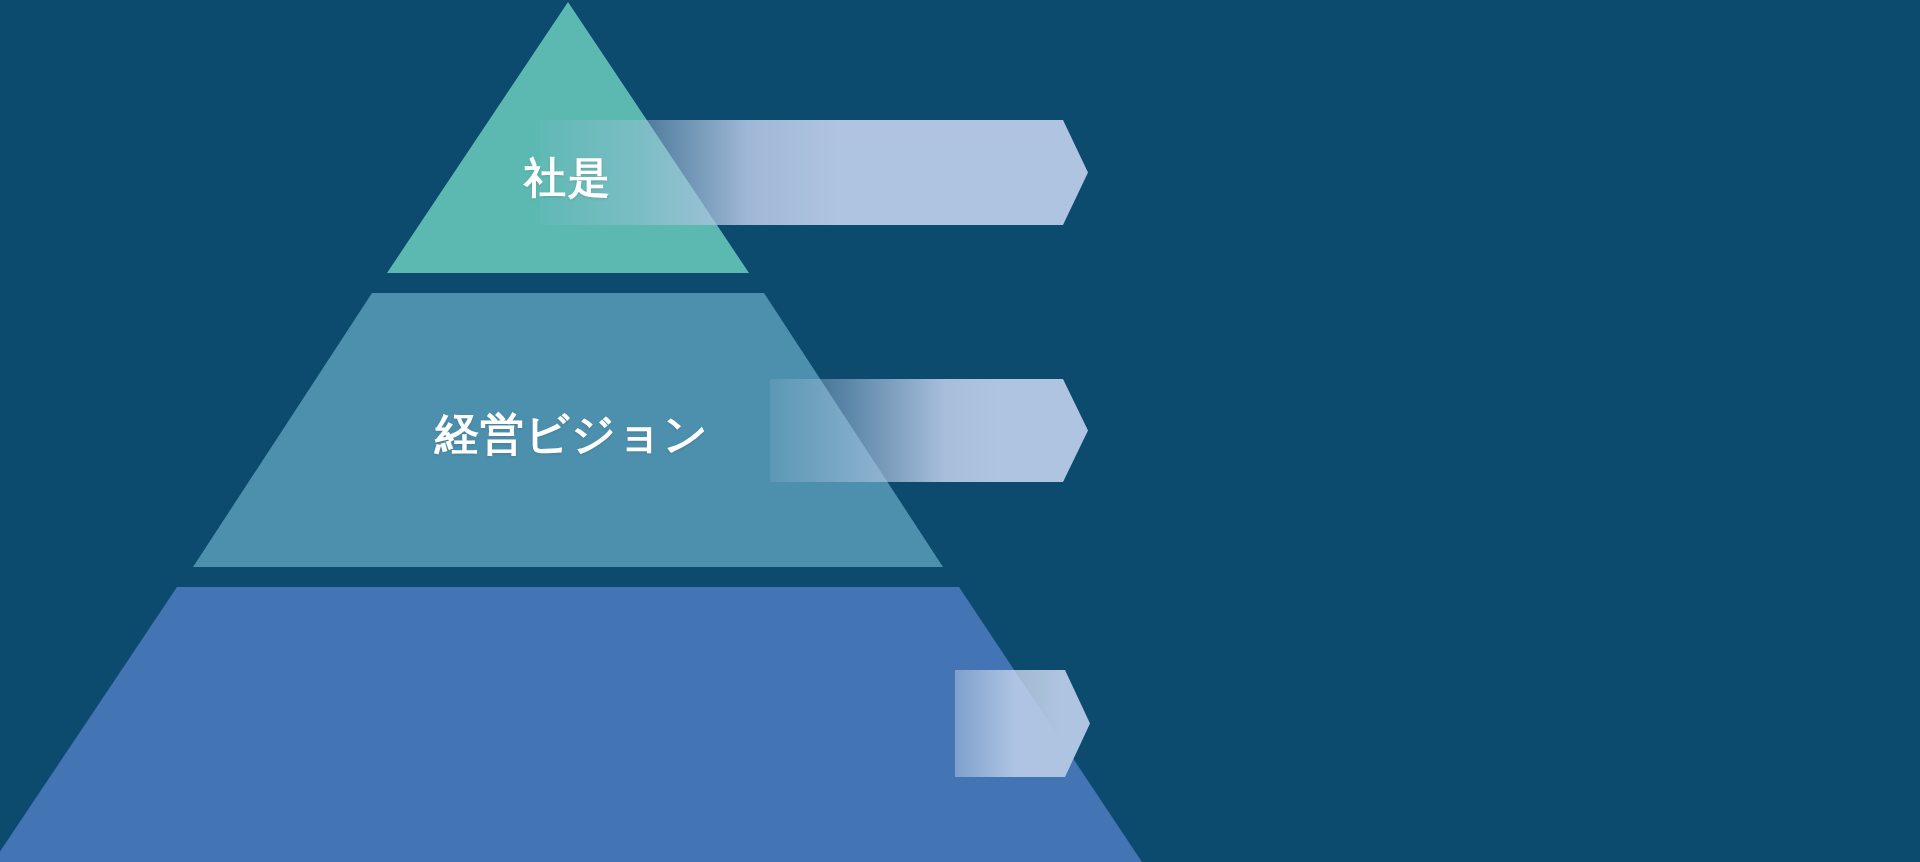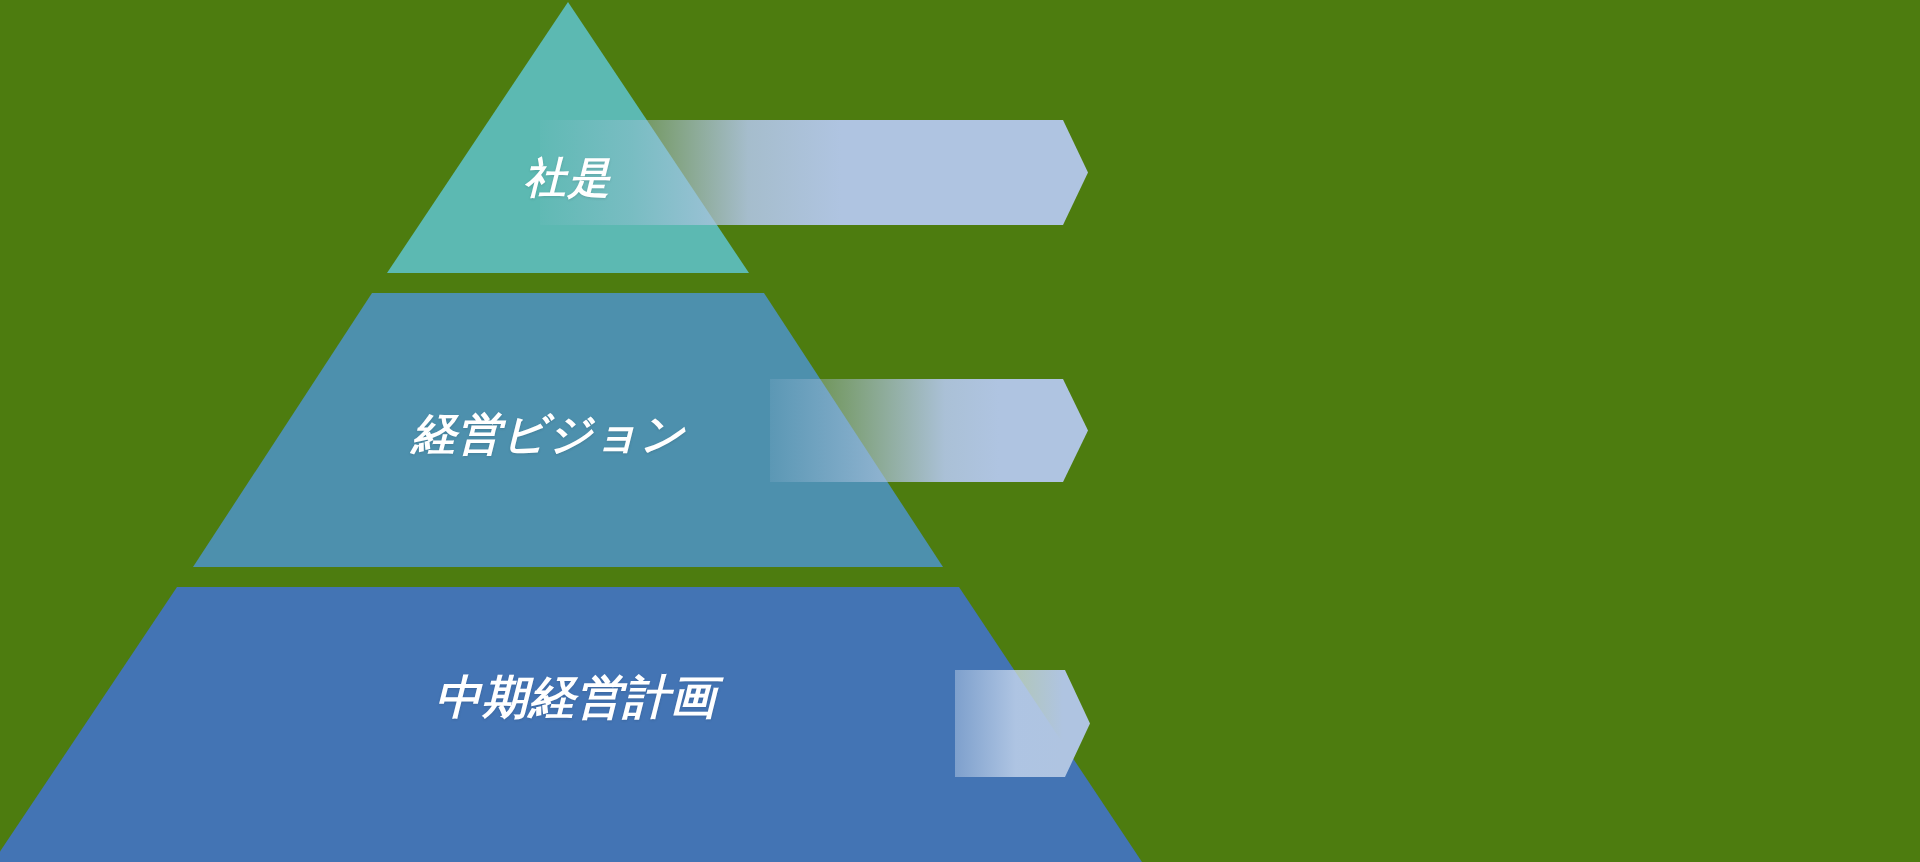--- a/index.html
+++ b/index.html
@@ -51,43 +51,42 @@
       rgba(210,223,242,0.75) 45%,
       #afc4e1 80%);
   }
   .tier-label{
     position:absolute;
     color:#ffffff;font-weight:bold;
     text-align:center;
     text-shadow:0 1px 3px rgba(0,0,0,0.12);
   }
   .label-1{left:418px;top:150px;width:300px;font-size:42px;letter-spacing:2px;}
-  .label-2{left:349px;top:405px;width:400px;font-size:44px;letter-spacing:1px;}
+  .label-2{left:372px;top:405px;width:400px;font-size:44px;letter-spacing:1px;}
   .label-3{
     left:435px;top:666px;width:560px;
     font-size:46px;line-height:62px;text-align:left;letter-spacing:1px;
   }
   .label-line{display:block;}
 </style>
 </head>
 <body>
 
-<div class="stage" style="background-color: #4d7c0f; font-style: italic;">
+<div class="stage" style="background-color: #0c4a6e;">
 
   <div class="tier tier-top" style="background-color: rgb(92, 185, 178);"></div>
 
   <div class="tier tier-mid" style="background-color: rgb(77, 144, 173);"></div>
 
   <div class="tier tier-bottom" style="background-color: rgb(67, 116, 180);"></div>
 
   <div class="arrow arrow-1"></div>
   <div class="arrow arrow-2"></div>
   <div class="arrow arrow-3"></div>
 
   <div class="tier-label label-1" style="color: rgb(255, 255, 255);">社是</div>
 
   <div class="tier-label label-2" style="color: rgb(255, 255, 255);">経営ビジョン</div>
 
   <div class="tier-label label-3" style="color: rgb(255, 255, 255);">
-    <span class="label-line">中期経営計画</span>
   </div>
 
 </div>
 
 </body></html>

